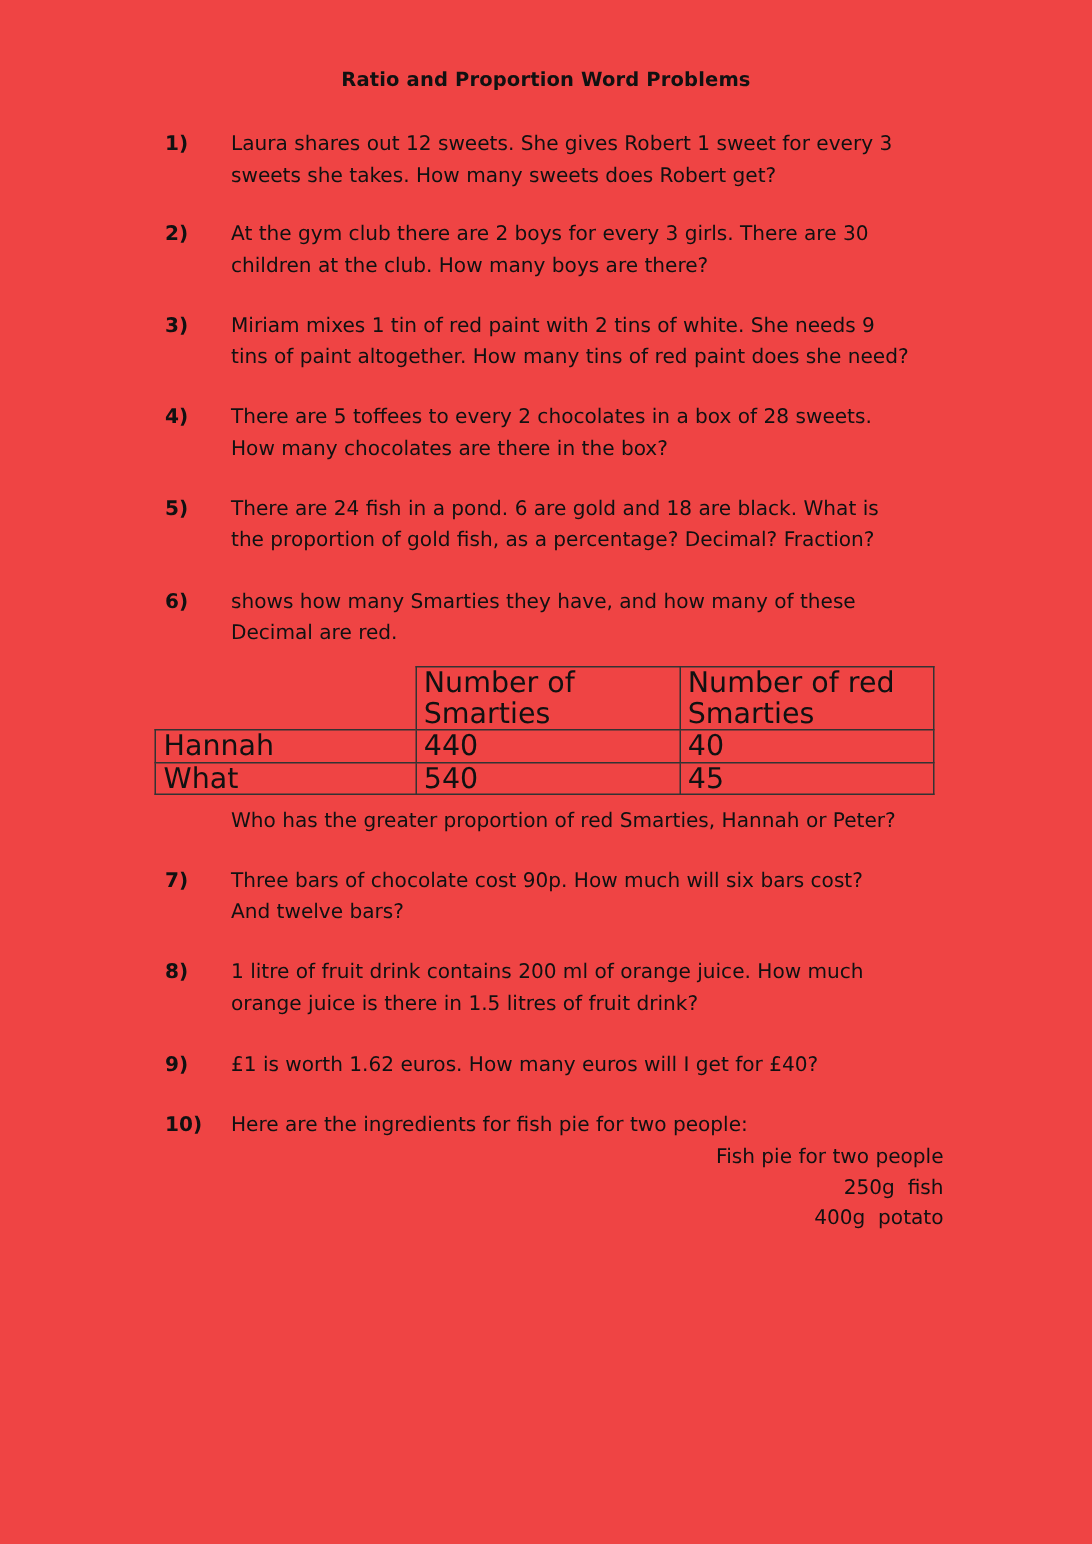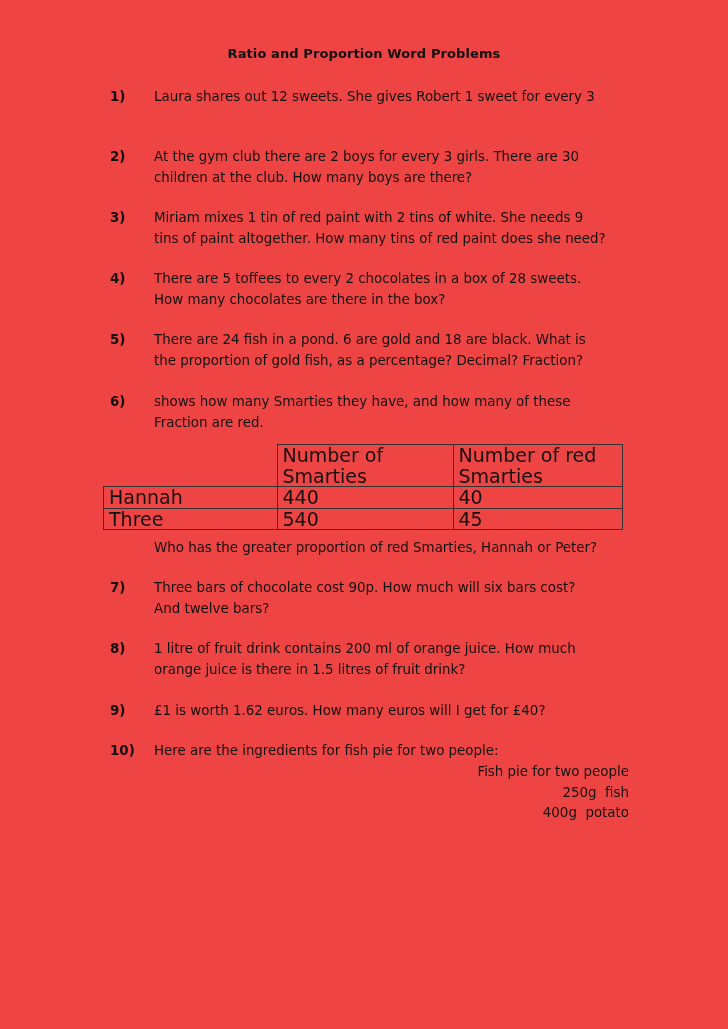--- a/index.html
+++ b/index.html
@@ -25,20 +25,21 @@
 <body>
 
 <div class="page">
 
   <div class="title">Ratio and Proportion Word Problems</div>
 
   <div class="q" style="top:87px">
     <span class="num">1)</span>
     <div class="text">
       <span class="line">Laura shares out 12 sweets. She gives Robert 1 sweet for every 3</span>
+      <span class="line">sweets she takes. How many sweets does Robert get?</span>
     </div>
   </div>
 
   <div class="q" style="top:147px">
     <span class="num">2)</span>
     <div class="text">
       <span class="line">At the gym club there are 2 boys for every 3 girls. There are 30</span>
       <span class="line">children at the club. How many boys are there?</span>
     </div>
   </div>
@@ -64,41 +65,41 @@
     <div class="text">
       <span class="line">There are 24 fish in a pond. 6 are gold and 18 are black. What is</span>
       <span class="line">the proportion of gold fish, as a percentage? Decimal? Fraction?</span>
     </div>
   </div>
 
   <div class="q" style="top:392px">
     <span class="num">6)</span>
     <div class="text">
       <span class="line">shows how many Smarties they have, and how many of these</span>
-      <span class="line">Fraction are red.</span>
+      <span class="line">Decimal are red.</span>
     </div>
   </div>
 
   <table class="smarties">
     <tbody>
         <tr>
       <td class="blank" style="width:168px"></td>
       <td style="width:170px">Number of Smarties</td>
       <td style="width:163px">
         <span style="display:block">Number of red</span>
         <span style="display:block">Smarties</span>
       </td>
     </tr>
     <tr>
       <td>Hannah</td>
       <td>440</td>
       <td>40</td>
     </tr>
     <tr>
-      <td>Three</td>
+      <td>What</td>
       <td>540</td>
       <td>45</td>
     </tr>
   </tbody>
     </table>
 
   <div class="follow" style="top:538px">Who has the greater proportion of red Smarties, Hannah or Peter?</div>
 
   <div class="q" style="top:578px">
     <span class="num">7)</span>

